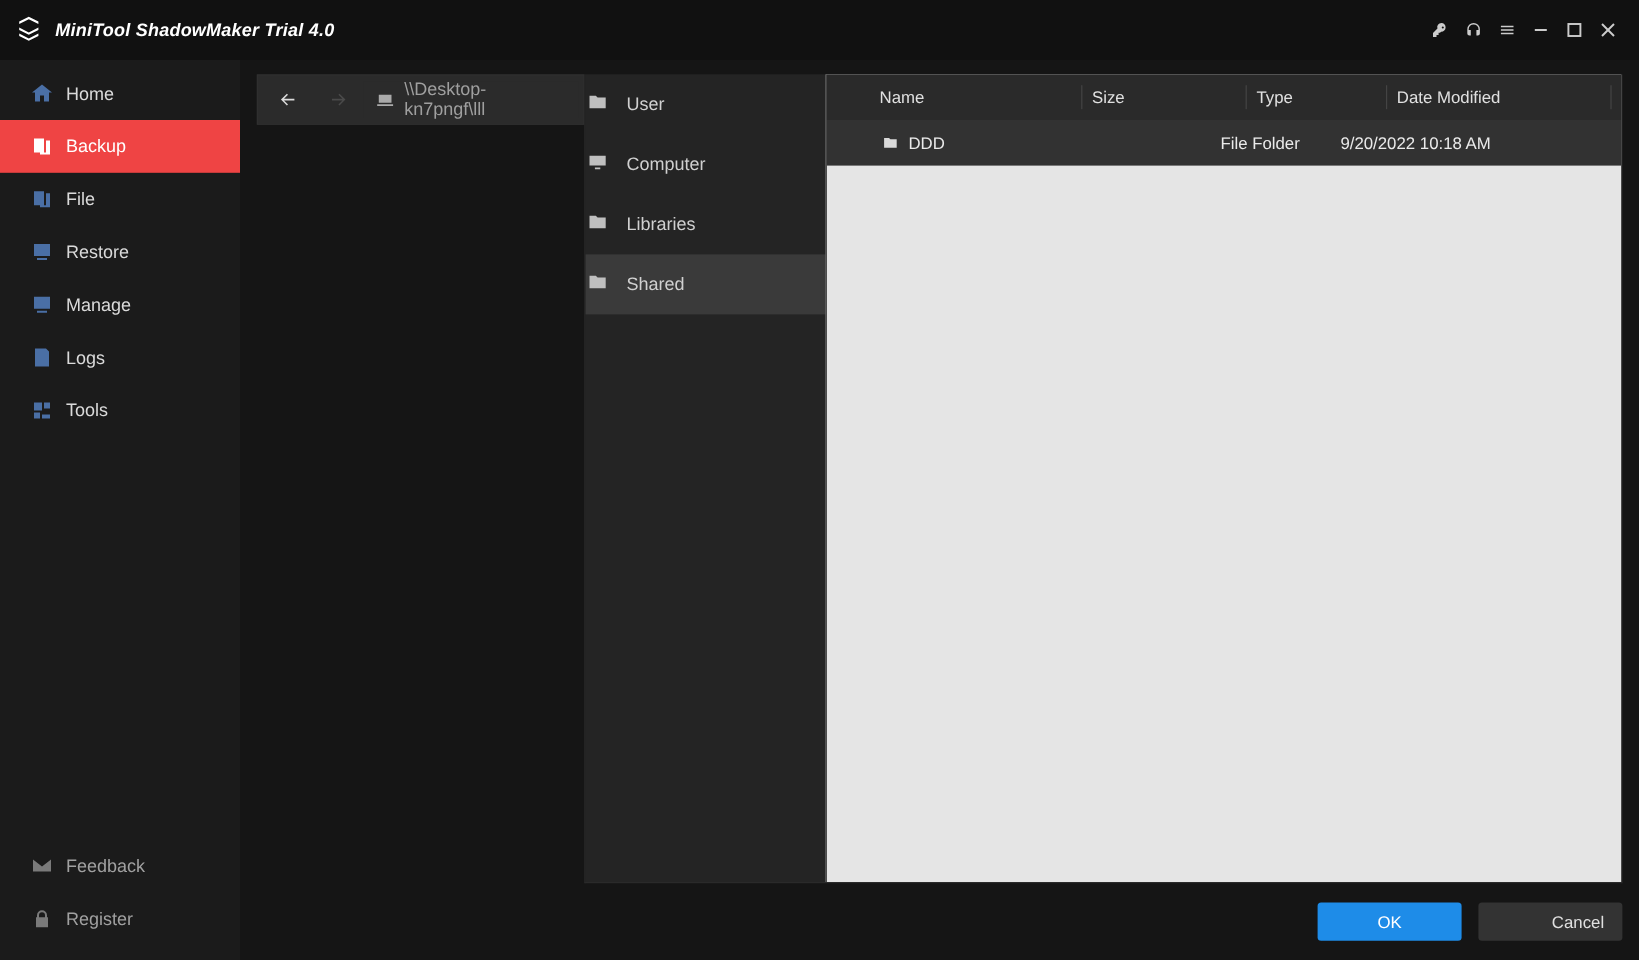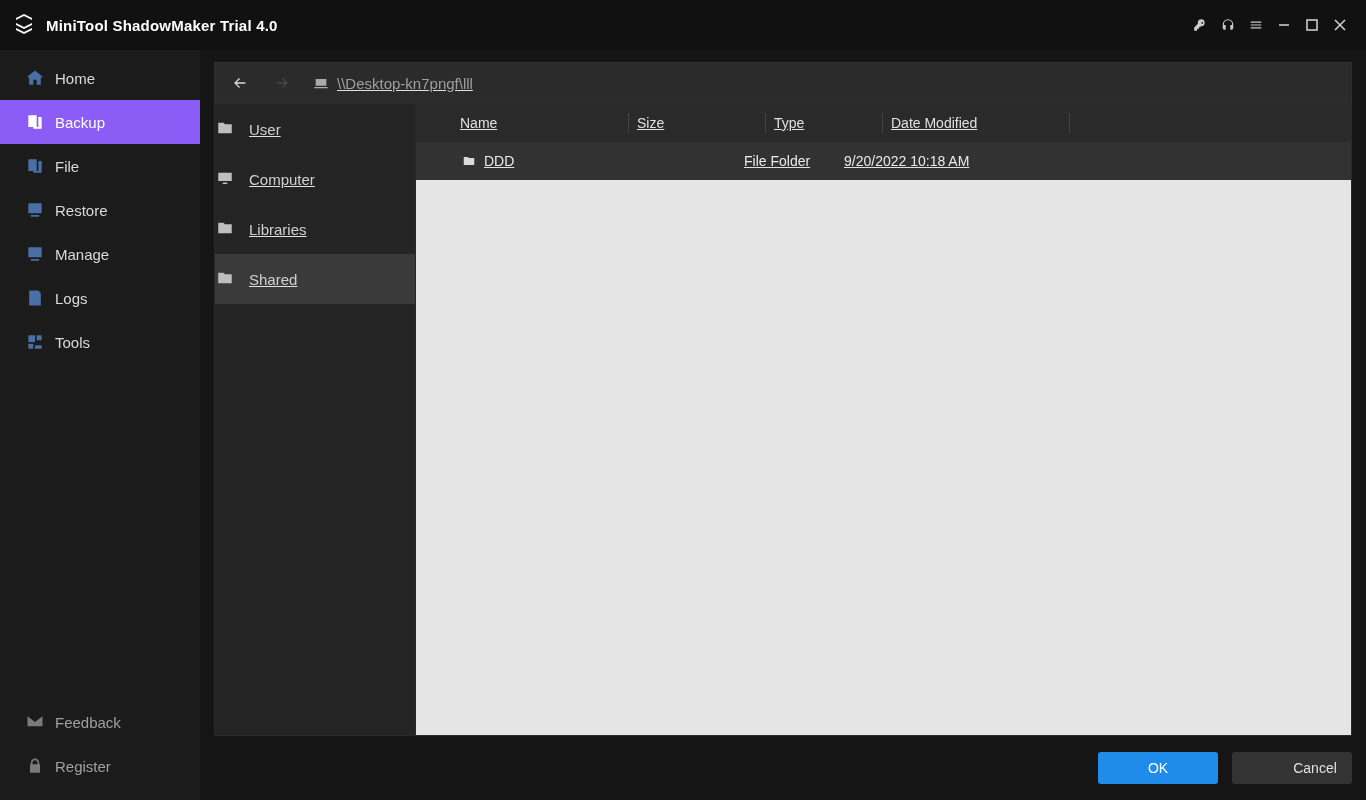--- a/index.html
+++ b/index.html
@@ -6,21 +6,21 @@
   body {
     width: 1366px; height: 800px;
     background: #0F0F0F;
     font-family: "Segoe UI", Arial, sans-serif;
     font-size: 14px; color: #E0E0E0;
     overflow: hidden; position: relative;
   }
   
   .titlebar {
     height: 50px; background: #111111;
-    display: flex; align-items: center; padding: 0 12px;
+    display: flex; align-items: center; padding: 0 12px; font-style: italic;
   }
   .titlebar .logo {
     width: 24px; height: 24px; margin-right: 10px; fill: #FFF;
   }
   .titlebar .title {
     font-size: 15px; font-weight: 600; color: #FFF; letter-spacing: .2px;
   }
   .titlebar .spacer { flex: 1; }
   .winbtn {
     width: 28px; height: 28px; display: flex;
@@ -36,32 +36,32 @@
     padding-top: 6px;
   }
   .nav-item {
     height: 44px; display: flex; align-items: center;
     padding-left: 55px; position: relative; cursor: pointer;
     font-size: 15px; color: #DADADA;
   }
   .nav-item .icon {
     position: absolute; left: 55px; top: 12px; transform: translateX(-30px);
   }
-  .nav-item.active { background: #8b5cf6; color: #FFF; }
+  .nav-item.active { background: #ef4444; color: #FFF; }
   .nav-item .icon svg { width: 20px; height: 20px; }
   .nav-item:not(.active) .icon svg { fill: #4A6FA5; }
   .nav-item.active .icon svg { fill: #FFF; }
   .nav-footer { margin-top: auto; margin-bottom: 12px; }
   .nav-footer .nav-item { color: #A0A0A0; font-size: 15px; height: 44px; }
   .nav-footer .nav-item .icon svg { fill: #7A7A7A; }
   
   .main {
     position: absolute; left: 200px; right: 0; top: 50px; bottom: 0;
     background: #151515; padding: 12px 14px 14px 14px;
-    display: flex; flex-direction: column; text-decoration: underline;
+    display: flex; flex-direction: row;
   }
   .pathbar {
     background: #2B2B2B; border: 1px solid #2F2F2F;
     height: 42px; display: flex; align-items: center;
     padding: 0 4px; margin-bottom: 0;
   }
   .nav-arrow {
     width: 42px; height: 42px; display: flex;
     align-items: center; justify-content: center; cursor: pointer;
   }

